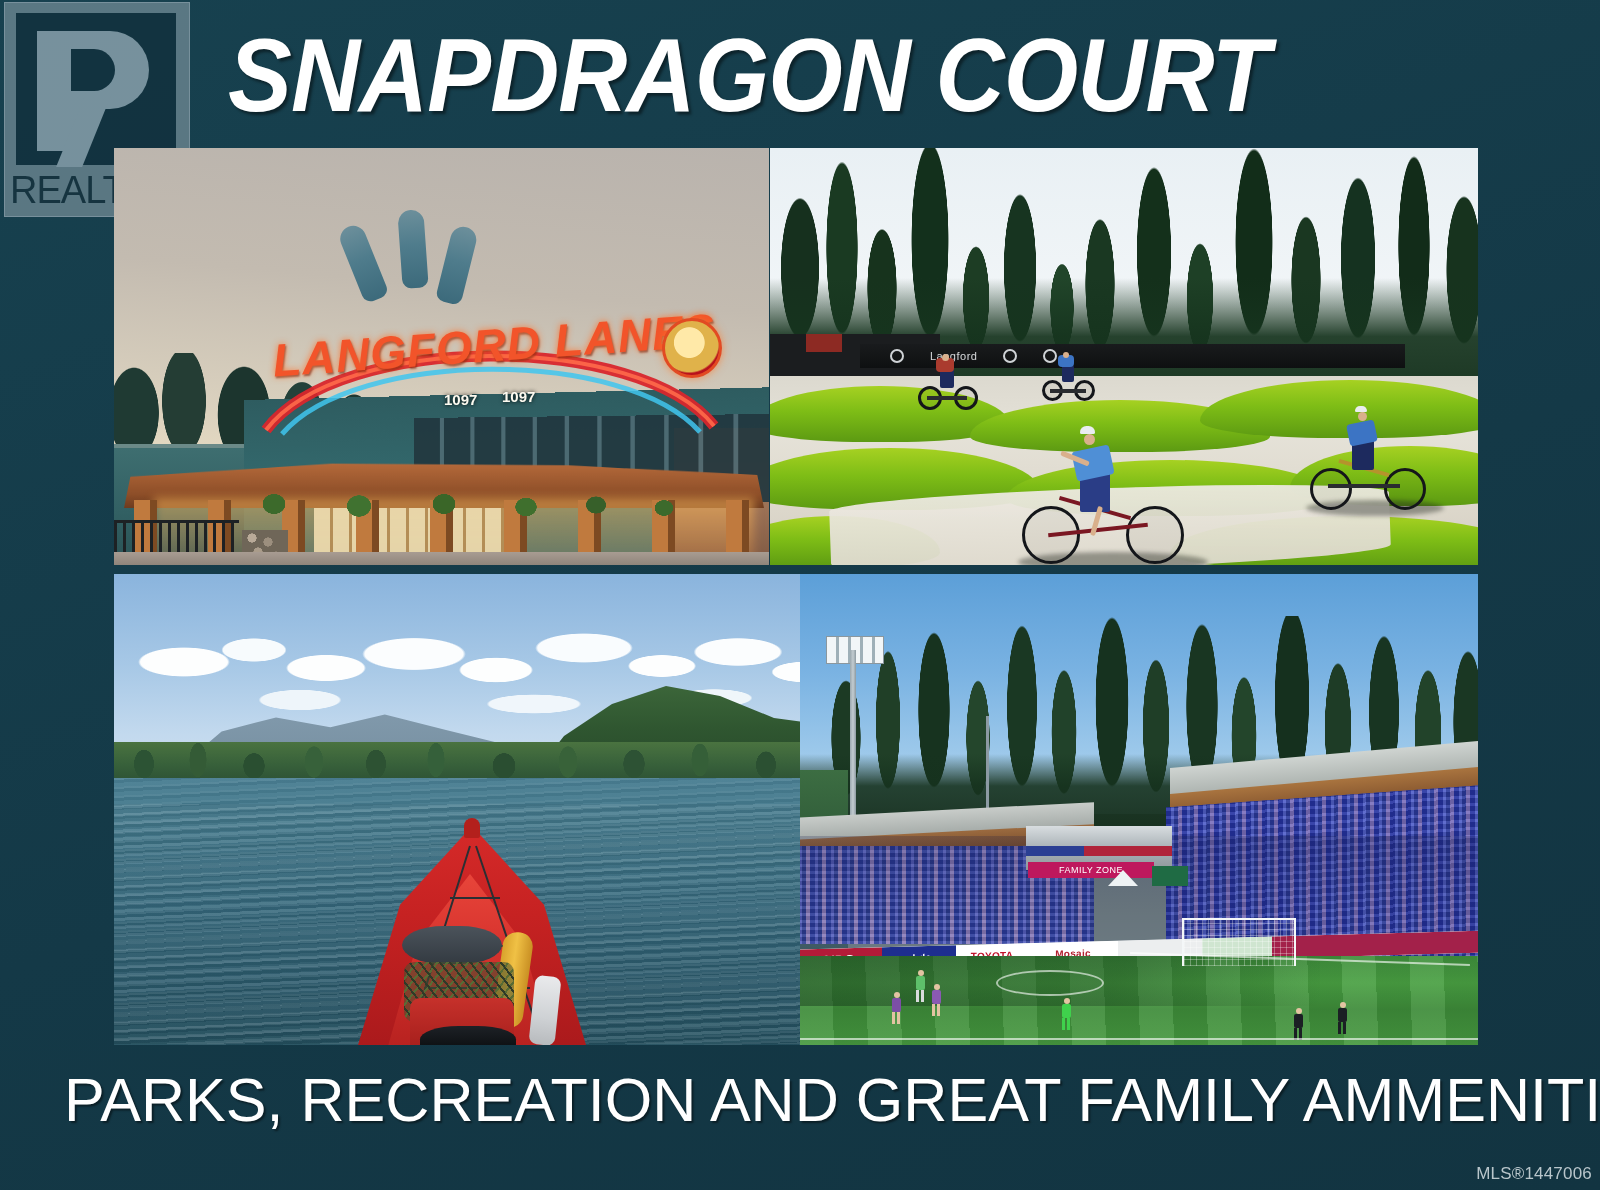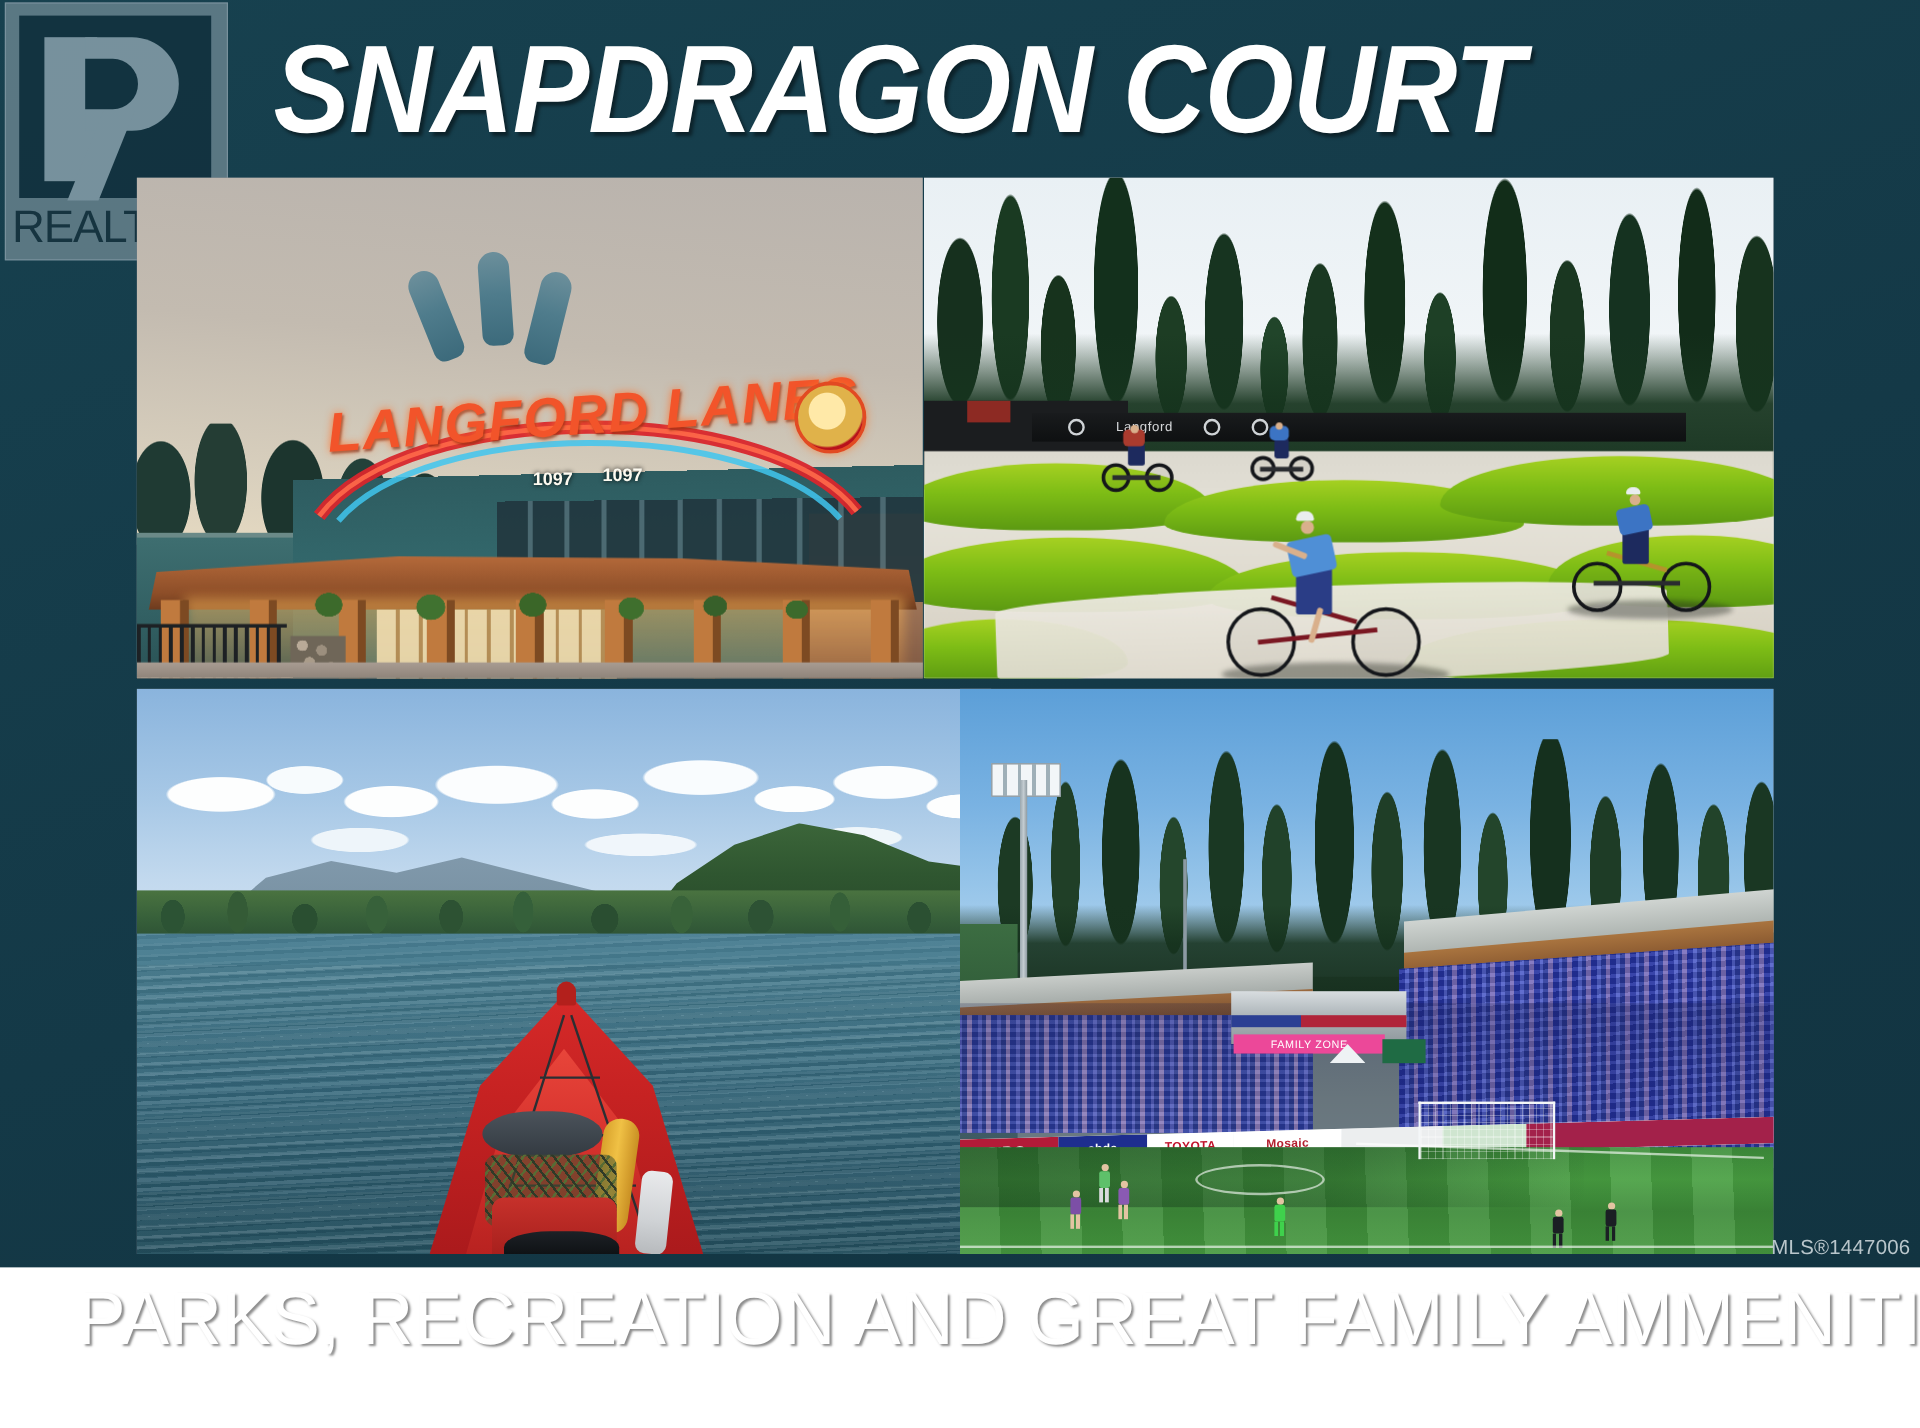--- a/index.html
+++ b/index.html
@@ -3,21 +3,21 @@
 <meta charset="utf-8">
 <style>
   * { box-sizing: border-box; margin: 0; padding: 0; }
   html, body {
     width: 1600px; height: 1190px;
     overflow: hidden;
     font-family: "Liberation Sans", sans-serif;
   }
   #page {
     position: relative;
-    width: 1600px; height: 1056px;
+    width: 1600px; height: 1190px;
     background: #153c4b;
     background-image: linear-gradient(160deg,#17414f 0%,#143947 55%,#123441 100%);
   }
 
   
   #title {
     position: absolute;
     left: 228px; top: 14px;
     width: 1130px; height: 122px;
     color: #ffffff;
@@ -591,21 +591,21 @@
   #ph-soccer .trainbldg {
     position:absolute; left:226px; top:252px; width:146px; height:44px;
     background: linear-gradient(180deg,#d8dde0 0%,#aeb6ba 45%,#8e979c 100%);
   }
   #ph-soccer .trainstripe {
     position:absolute; left:226px; top:272px; width:146px; height:10px;
     background: linear-gradient(90deg,#2b3f93 0 40%,#b0243a 40% 100%);
   }
   #ph-soccer .famzone {
     position:absolute; left:228px; top:288px; width:126px; height:16px;
-    background:#ec4899;
+    background:#be185d;
     color:#fff; font-size:9px; line-height:16px; text-align:center;
     letter-spacing:0.5px; overflow:hidden;
     font-family:"Liberation Sans","Liberation Sans Narrow",sans-serif;
   }
   #ph-soccer .greenstall {
     position:absolute; left:352px; top:292px; width:36px; height:20px;
     background:#1f6b44;
   }
   #ph-soccer .tent {
     position:absolute; left:308px; top:296px; width:30px; height:16px;

